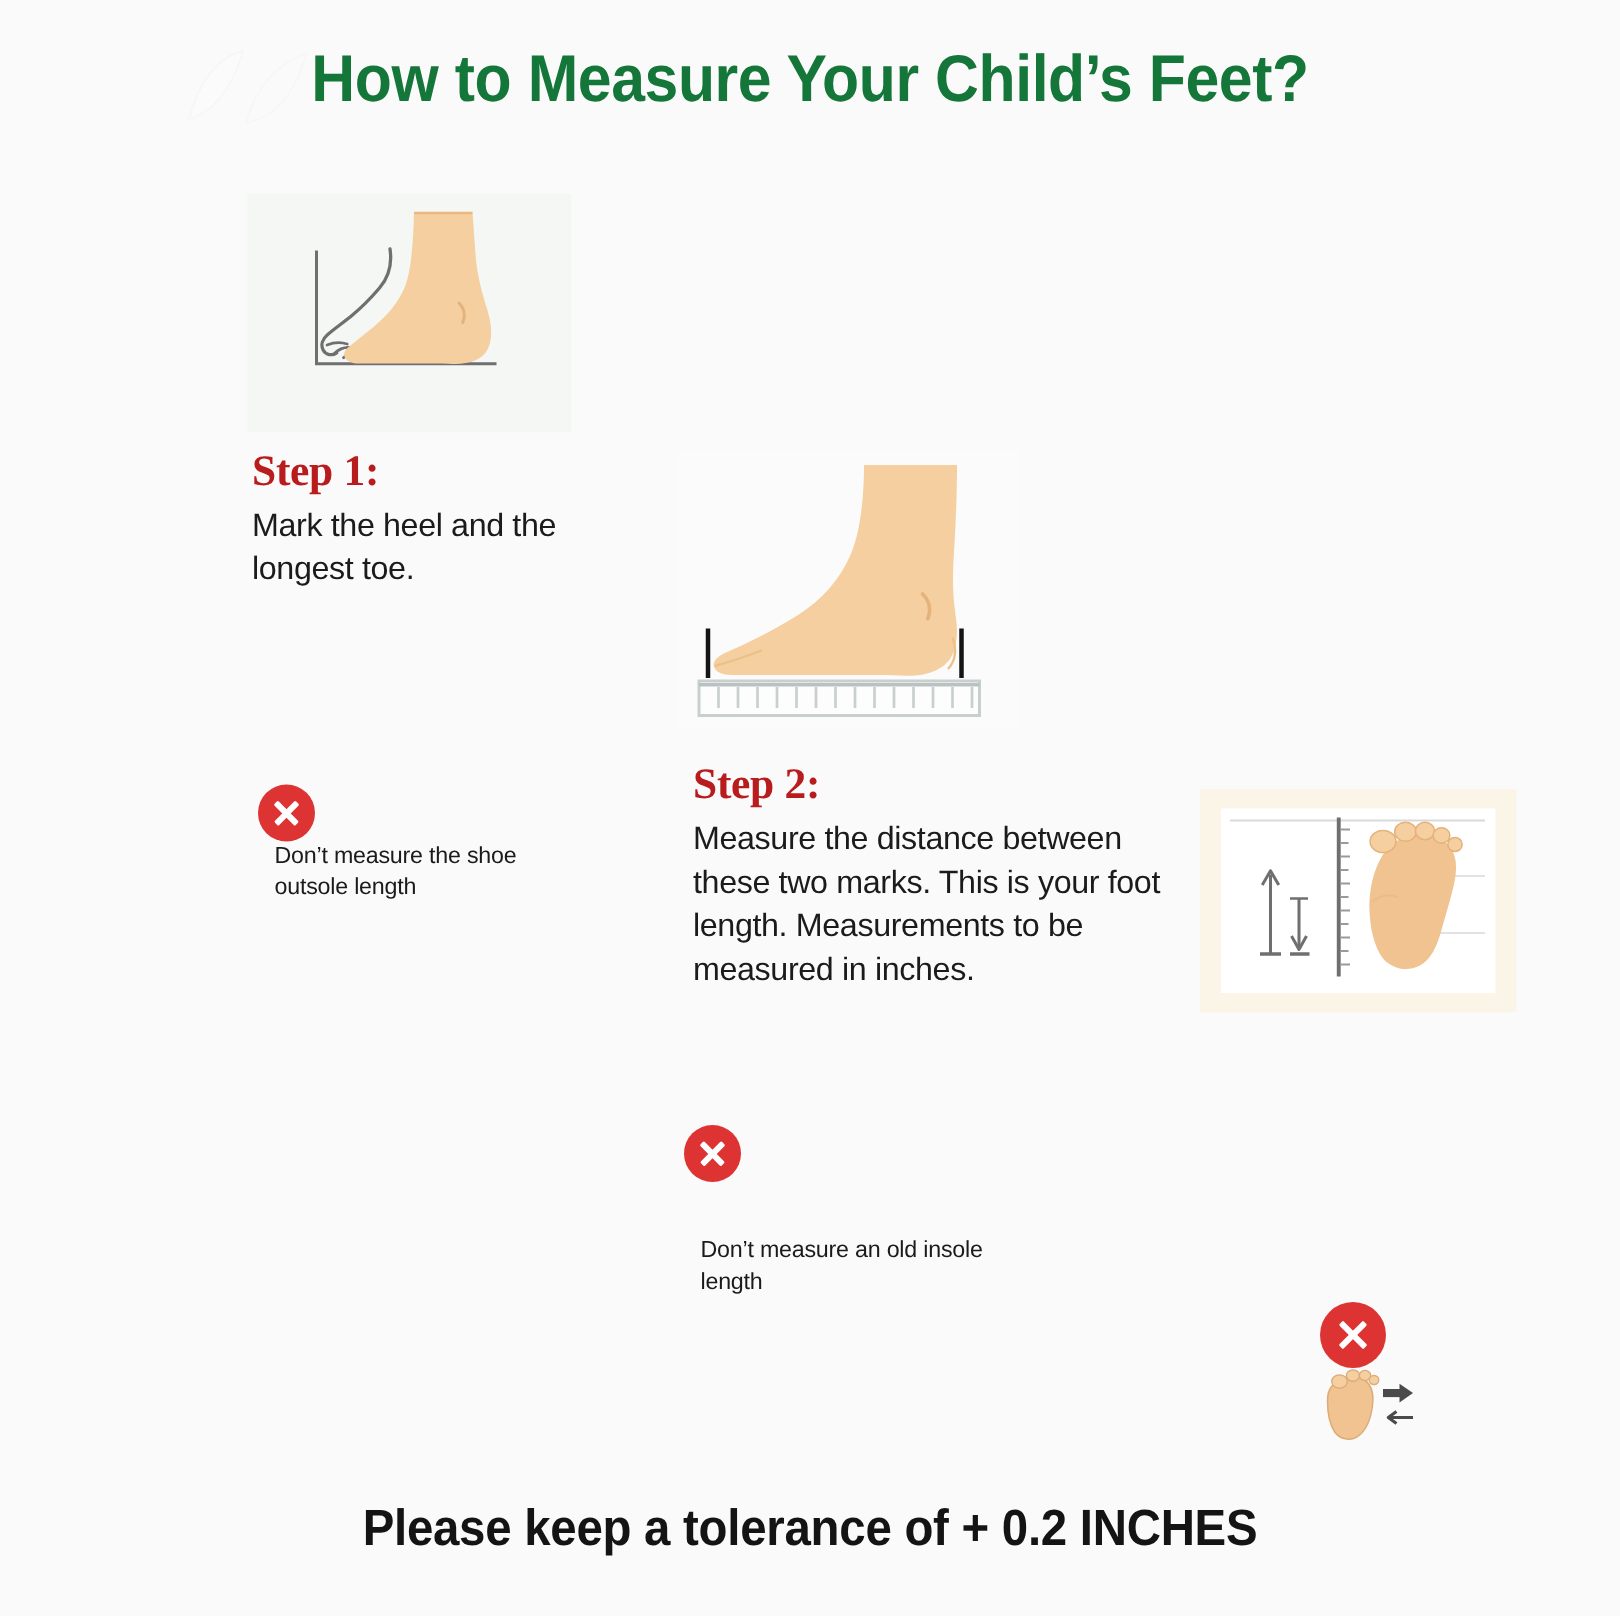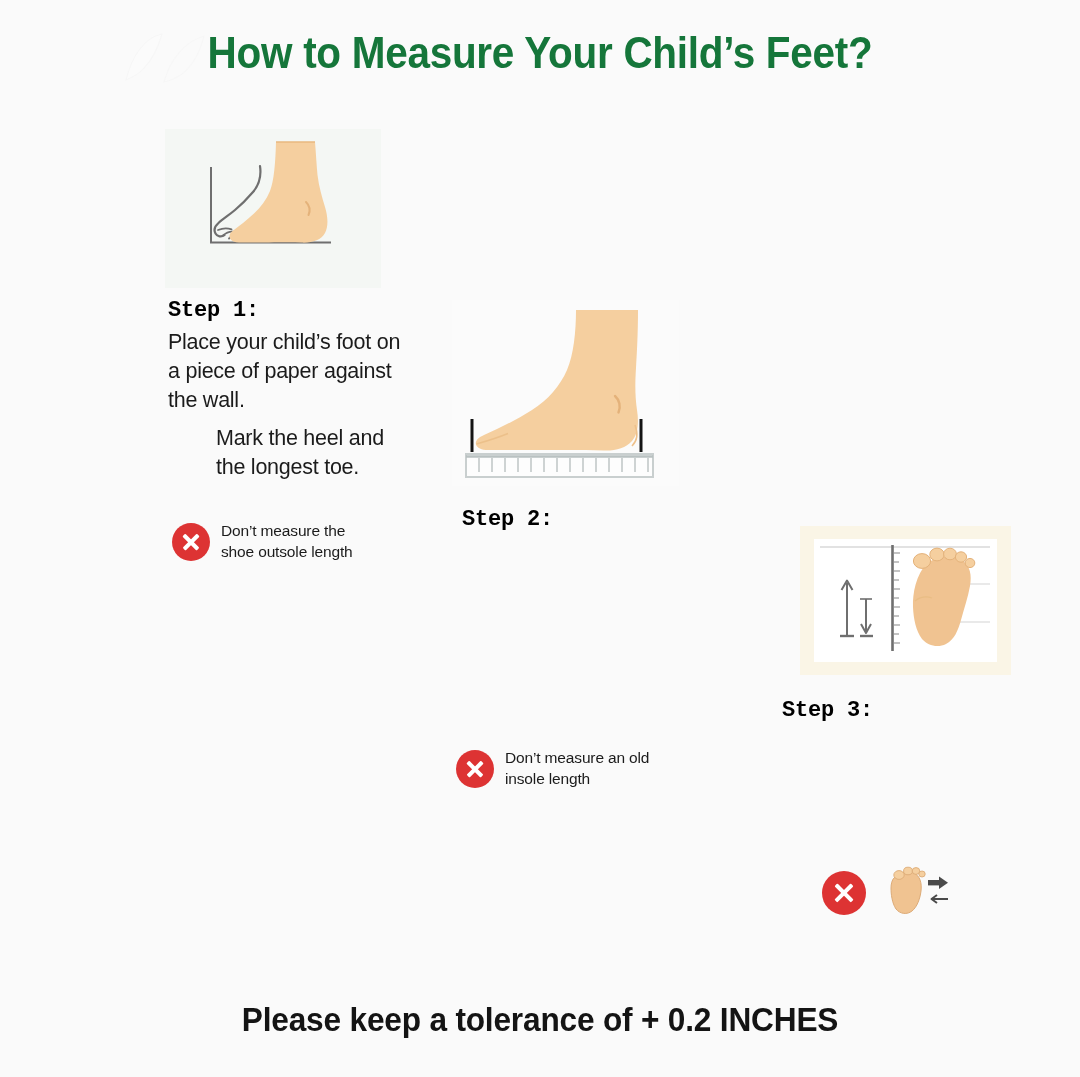--- a/index.html
+++ b/index.html
@@ -81,24 +81,24 @@
     height: 123px;
     background: #ffffff;
     overflow: hidden;
   }
 
   
   .step-block {
     position: absolute;
   }
   .step-heading {
-    font-family: Liberation Mono, monospace;
+    font-family: Liberation Serif, serif;
     font-weight: bold;
-    font-size: 22px;
-    color: #000000;
+    font-size: 29px;
+    color: #b91c1c;
     margin: 0 0 5px 0;
     letter-spacing: -0.2px;
   }
   .step-para {
     font-family: "Liberation Sans", sans-serif;
     font-size: 21.5px;
     line-height: 29px;
     color: #1b1b1b;
     margin: 0;
     letter-spacing: -0.25px;
@@ -109,20 +109,21 @@
   }
   .block-1 { left: 168px; top: 298px; width: 240px; }
   .block-2 { left: 462px; top: 507px; width: 312px; }
   .block-3 { left: 782px; top: 698px; width: 240px; }
 
   
   .warn {
     position: absolute;
     display: flex;
     align-items: flex-start;
+    flex-direction: column;
   }
   .warn-circle {
     width: 38px;
     height: 38px;
     border-radius: 50%;
     background: #dd3333;
     flex: 0 0 auto;
     position: relative;
     margin-top: 2px;
   }
@@ -151,21 +152,21 @@
 
   .warn-text {
     font-family: "Liberation Sans", sans-serif;
     font-size: 15.5px;
     line-height: 20.5px;
     color: #1b1b1b;
     margin-left: 11px;
     letter-spacing: -0.15px;
   }
   .warn-1 { left: 172px; top: 521px; width: 200px; }
-  .warn-2 { left: 456px; top: 748px; width: 200px; }
+  .warn-2 { left: 456px; top: 748px; width: 200px; gap: 36px; }
   .warn-3 { left: 822px; top: 866px; width: 160px; align-items: center; }
 
   .warn-foot-icon {
     margin-left: 14px;
     margin-top: 0;
   }
 
   
   .footer {
     position: absolute;
@@ -212,21 +213,20 @@
                C96 78 101.5 70.5 105 62 C109 52 110.5 33 111 13 Z" fill="#f5cf9f"></path>
 
       <path d="M111 13 L150 13" fill="none" stroke="#e9b97f" stroke-width="1.6"></path>
 
       <path d="M141 73 C144.5 76.5 145.5 81.5 143.5 86" fill="none" stroke="#e4b27a" stroke-width="2" stroke-linecap="round"></path>
     </svg>
   </div>
 
   <div class="step-block block-1">
     <div class="step-heading">Step 1:</div>
-    <p class="step-para">Place your child’s foot on a piece of paper against the wall.</p>
     <p class="step-para">Mark the heel and the longest toe.</p>
   </div>
 
   <div class="warn warn-1">
     <div class="warn-circle"></div>
     <div class="warn-text">Don’t measure the shoe outsole length</div>
   </div>
 
   <div class="panel panel-2">
     <svg width="227" height="186" viewBox="0 0 227 186">
@@ -263,20 +263,21 @@
         <line x1="157" y1="158" x2="157" y2="172"></line>
         <line x1="170" y1="158" x2="170" y2="172"></line>
         <line x1="183" y1="158" x2="183" y2="172"></line>
         <line x1="196" y1="158" x2="196" y2="172"></line>
       </g>
     </svg>
   </div>
 
   <div class="step-block block-2">
     <div class="step-heading">Step 2:</div>
+    <p class="step-para">Measure the distance between these two marks. This is your foot length. Measurements to be measured in inches.</p>
   </div>
 
   <div class="warn warn-2">
     <div class="warn-circle"></div>
     <div class="warn-text">Don’t measure an old insole length</div>
   </div>
 
   <div class="panel panel-3">
     <div class="panel-3-inner">
       <svg width="183" height="123" viewBox="0 0 183 123">
@@ -324,21 +325,20 @@
         <ellipse cx="136" cy="15" rx="6.4" ry="5.8" fill="#f5cf9f" stroke="#e4b27a" stroke-width="1"></ellipse>
         <ellipse cx="147" cy="18" rx="5.6" ry="5.2" fill="#f5cf9f" stroke="#e4b27a" stroke-width="1"></ellipse>
         <ellipse cx="156" cy="24" rx="4.8" ry="4.6" fill="#f5cf9f" stroke="#e4b27a" stroke-width="1"></ellipse>
 
         <path d="M101 62 C106 58 112 57 118 59" fill="none" stroke="#e9bd84" stroke-width="1.3"></path>
       </svg>
     </div>
   </div>
 
   <div class="step-block block-3">
-    <div class="step-heading">Step 3:</div>
   </div>
 
   <div class="warn warn-3">
     <div class="warn-circle big"></div>
     <svg class="warn-foot-icon" width="70" height="52" viewBox="0 0 70 52">
 
       <path d="M14 12 C20 6 28 4 34 7 C40 10 42 17 41 25 C40 33 37 41 32 45
                C27 49 20 48 16 43 C12 37 11 28 11 22 C11 18 12 14 14 12 Z" fill="#f0c391" stroke="#ddab77" stroke-width="1"></path>
       <ellipse cx="19" cy="9" rx="5.2" ry="4.4" fill="#f5cf9f" stroke="#ddab77" stroke-width="0.9"></ellipse>
       <ellipse cx="28" cy="5" rx="4.4" ry="3.8" fill="#f5cf9f" stroke="#ddab77" stroke-width="0.9"></ellipse>

